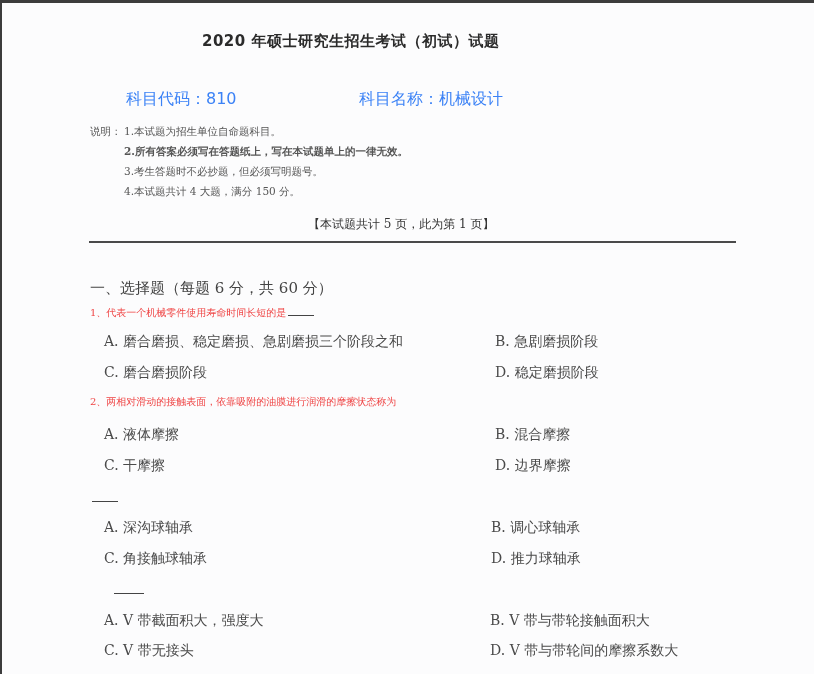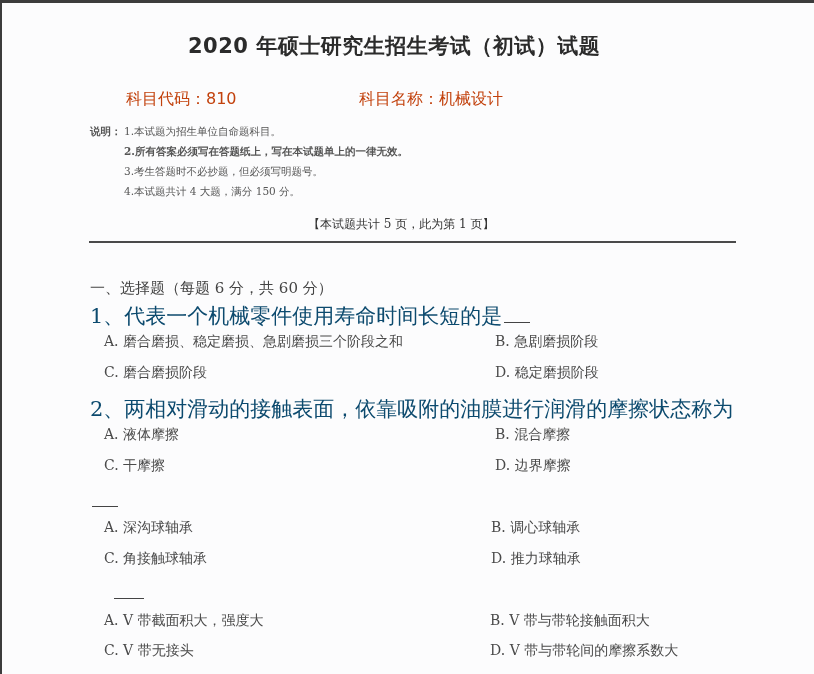--- a/index.html
+++ b/index.html
@@ -2,34 +2,34 @@
 <html><head>
   <meta charset="utf-8">
   <style>
     * { margin: 0; padding: 0; box-sizing: border-box; }
     html, body { width: 814px; height: 674px; overflow: hidden; background: #fbfbfc; }
     body { position: relative; font-family: "DejaVu Serif", "Liberation Serif", serif; color: #3a3a3a; }
     .top-strip { position: absolute; left: 0; top: 0; width: 814px; height: 3px; background: #3c3c3c; }
     .left-strip { position: absolute; left: 0; top: 0; width: 2px; height: 674px; background: #3c3c3c; }
     .page { position: absolute; left: 2px; top: 3px; right: 0; bottom: 0; background: #fcfcfd; }
     .abs { position: absolute; white-space: nowrap; }
-    .title { left: 188px; top: 32px; font-family: "DejaVu Sans", "Liberation Sans", sans-serif; font-size: 21px; font-weight: bold; color: #2b2b2b; letter-spacing: 0.5px; }
-    .meta { font-family: "DejaVu Sans", "Liberation Sans", sans-serif; font-size: 16px; color: #c2410c; }
+    .title { left: 202px; top: 32px; font-family: "DejaVu Sans", "Liberation Sans", sans-serif; font-size: 15px; font-weight: bold; color: #2b2b2b; letter-spacing: 0.5px; }
+    .meta { font-family: "DejaVu Sans", "Liberation Sans", sans-serif; font-size: 16px; color: #3b82f6; }
     .meta-code { left: 126px; top: 89px; }
     .meta-name { left: 359px; top: 89px; }
     .notes { font-size: 10.5px; color: #555; line-height: 20px; }
-    .note-label { left: 90px; top: 121px; font-weight: bold; }
+    .note-label { left: 90px; top: 121px; }
     .note1 { left: 124px; top: 121px; }
     .note2 { left: 124px; top: 141px; font-weight: bold; }
     .note3 { left: 124px; top: 161px; }
     .note4 { left: 124px; top: 181px; }
     .page-info { left: 308px; top: 216px; font-size: 12px; color: #333; }
     .separator { position: absolute; left: 89px; top: 241px; width: 647px; height: 2px; background: #4a4a4a; }
     .section { left: 90px; top: 279px; font-size: 15px; color: #444; }
-    .q { font-size: 21px; color: #0c4a6e; }
+    .q { font-size: 10px; color: #ef4444; }
     .opt { font-size: 14px; color: #4a4a4a; }
     .blank { display: inline-block; width: 26px; border-bottom: 1px solid #444; margin-left: 2px; height: 14px; vertical-align: baseline; }
     .blank-wide { display: inline-block; width: 30px; border-bottom: 1px solid #444; margin-left: 24px; height: 14px; }
   </style>
 </head>
 <body>
 
 <div class="top-strip"></div>
 <div class="left-strip"></div>
 

